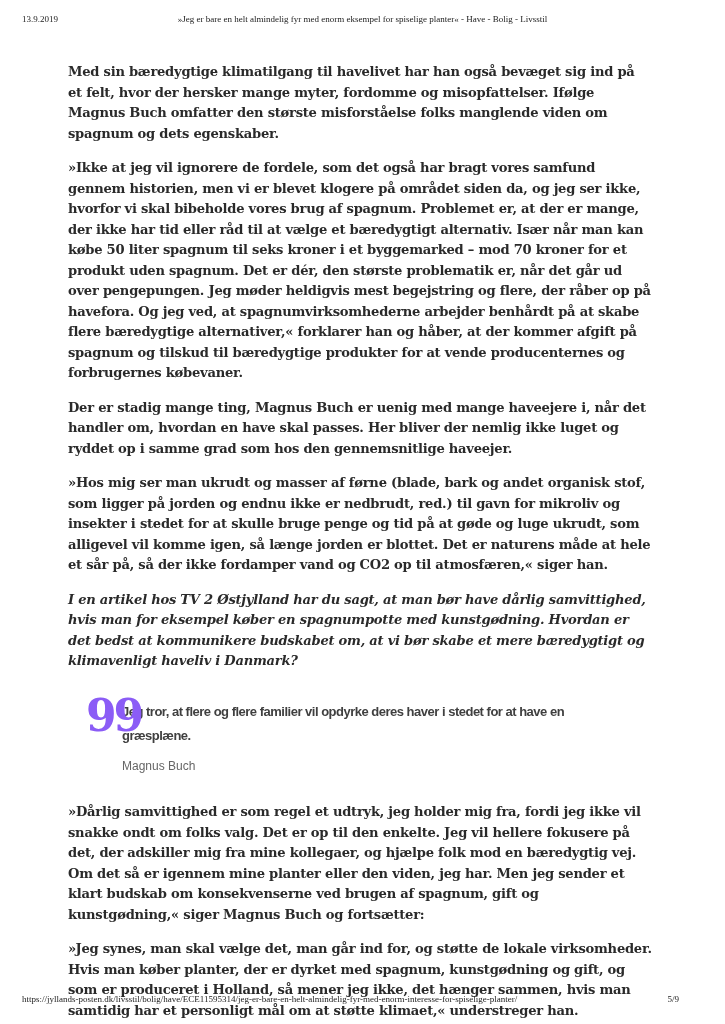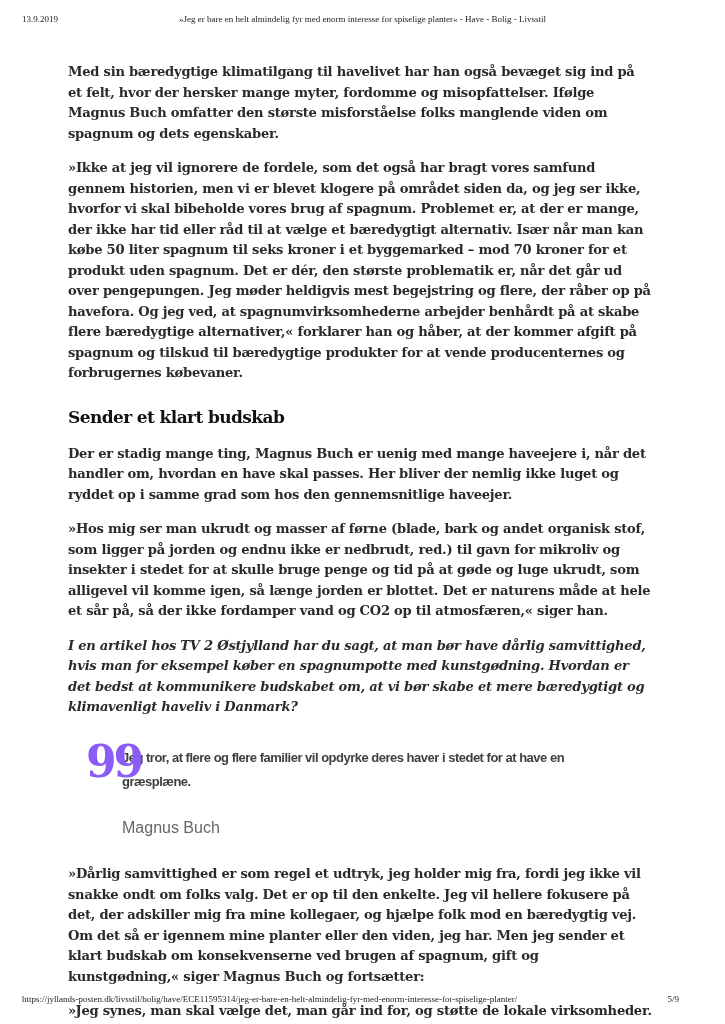--- a/index.html
+++ b/index.html
@@ -29,36 +29,35 @@
     .pullquote { position: relative; margin: 28px 0 26px 0; padding-left: 54px; }
     .pullquote .qmark {
       position: absolute; left: 18px; top: -6px; font-family: "DejaVu Serif", serif; font-weight: bold;
       font-size: 44px; line-height: 44px; color: #8b5cf6; letter-spacing: -3px;
     }
     .pullquote .qtext {
       font-family: Liberation Sans, sans-serif; font-weight: bold; font-size: 13px; line-height: 24px;
       color: #404040; letter-spacing: -0.5px; width: 470px;
     }
     .pullquote .qauthor {
-      font-family: "Liberation Sans", sans-serif; font-size: 16px; color: #666; margin-top: 24px; letter-spacing: 0;
+      font-family: "Liberation Sans", sans-serif; font-size: 12px; color: #666; margin-top: 8px; letter-spacing: 0;
     }
   </style>
 </head>
 <body>
 
 <div class="print-header">
   <span class="date">13.9.2019</span>
-  <span class="title">»Jeg er bare en helt almindelig fyr med enorm interesse for spiselige planter« - Have - Bolig - Livsstil</span>
+  <span class="title">»Jeg er bare en helt almindelig fyr med enorm eksempel for spiselige planter« - Have - Bolig - Livsstil</span>
 </div>
 
 <div class="article">
   <p>Med sin bæredygtige klimatilgang til havelivet har han også bevæget sig ind på et felt, hvor der hersker mange myter, fordomme og misopfattelser. Ifølge Magnus Buch omfatter den største misforståelse folks manglende viden om spagnum og dets egenskaber.</p>
   <p>»Ikke at jeg vil ignorere de fordele, som det også har bragt vores samfund gennem historien, men vi er blevet klogere på området siden da, og jeg ser ikke, hvorfor vi skal bibeholde vores brug af spagnum. Problemet er, at der er mange, der ikke har tid eller råd til at vælge et bæredygtigt alternativ. Især når man kan købe 50 liter spagnum til seks kroner i et byggemarked – mod 70 kroner for et produkt uden spagnum. Det er dér, den største problematik er, når det går ud over pengepungen. Jeg møder heldigvis mest begejstring og flere, der råber op på havefora. Og jeg ved, at spagnumvirksomhederne arbejder benhårdt på at skabe flere bæredygtige alternativer,« forklarer han og håber, at der kommer afgift på spagnum og tilskud til bæredygtige produkter for at vende producenternes og forbrugernes købevaner.</p>
 
-  <h2>Sender et klart budskab</h2>
 
   <p>Der er stadig mange ting, Magnus Buch er uenig med mange haveejere i, når det handler om, hvordan en have skal passes. Her bliver der nemlig ikke luget og ryddet op i samme grad som hos den gennemsnitlige haveejer.</p>
   <p>»Hos mig ser man ukrudt og masser af førne (blade, bark og andet organisk stof, som ligger på jorden og endnu ikke er nedbrudt, red.) til gavn for mikroliv og insekter i stedet for at skulle bruge penge og tid på at gøde og luge ukrudt, som alligevel vil komme igen, så længe jorden er blottet. Det er naturens måde at hele et sår på, så der ikke fordamper vand og CO2 op til atmosfæren,« siger han.</p>
 
   <p class="q">I en artikel hos TV 2 Østjylland har du sagt, at man bør have dårlig samvittighed, hvis man for eksempel køber en spagnumpotte med kunstgødning. Hvordan er det bedst at kommunikere budskabet om, at vi bør skabe et mere bæredygtigt og klimavenligt haveliv i Danmark?</p>
 
   <div class="pullquote">
     <span class="qmark">99</span>
     <div class="qtext">Jeg tror, at flere og flere familier vil opdyrke deres haver i stedet for at have en græsplæne.</div>
     <div class="qauthor">Magnus Buch</div>

